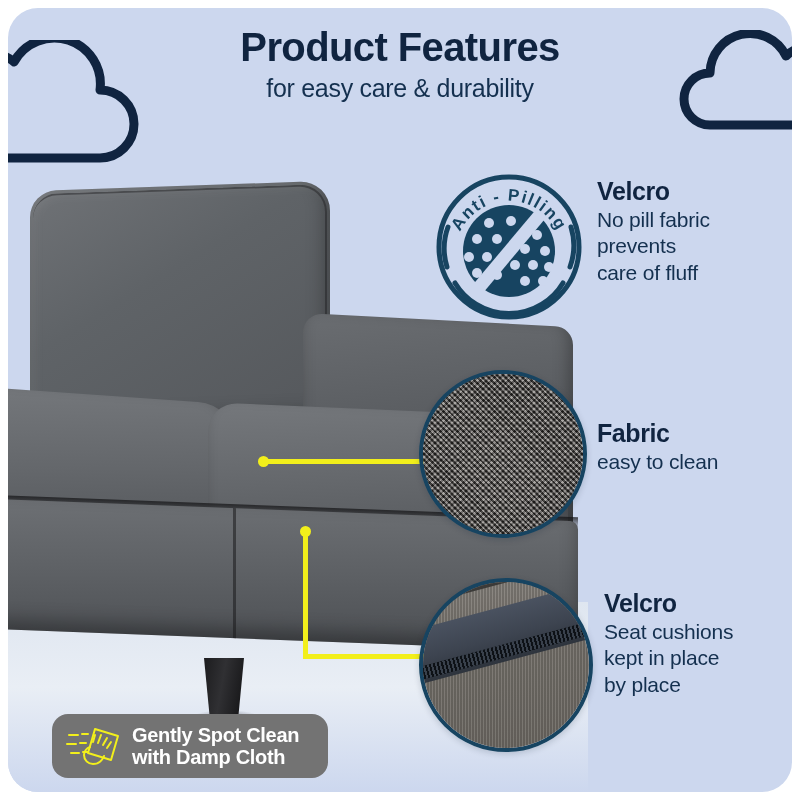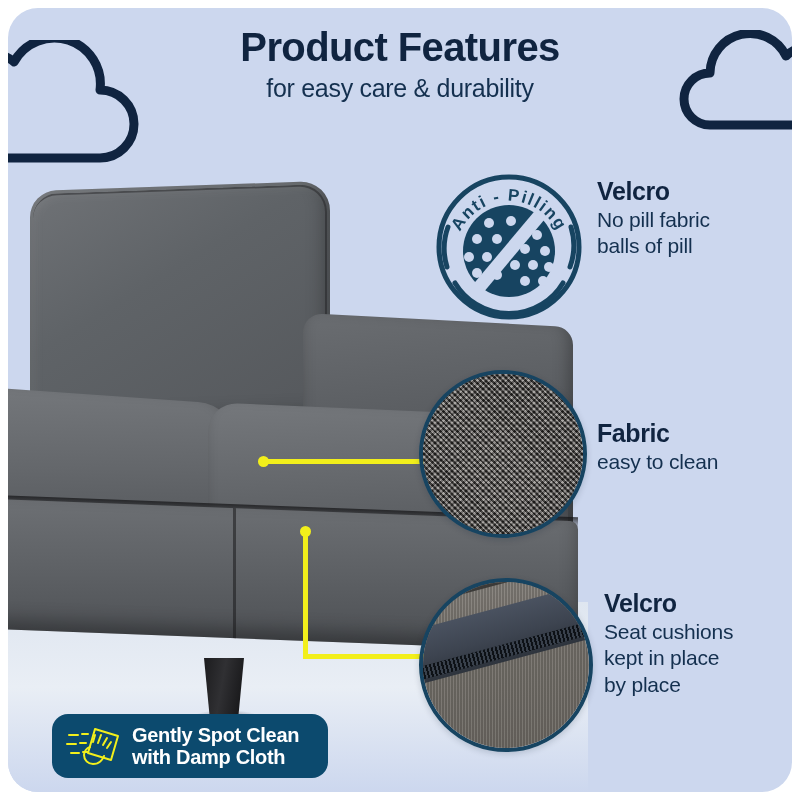--- a/index.html
+++ b/index.html
@@ -262,21 +262,21 @@
     letter-spacing: -0.2px;
   }
 
   
   .clean-badge {
     position: absolute;
     left: 44px;
     bottom: 14px;
     width: 276px;
     height: 64px;
-    background: #0c4a6e;
+    background: #737373;
     border-radius: 16px;
     display: flex;
     align-items: center;
     gap: 10px;
     padding: 0 14px;
     box-sizing: border-box;
     z-index: 14;
   }
   .clean-badge .txt {
     color: #ffffff;
@@ -361,21 +361,22 @@
 
         <text font-family="Liberation Sans, sans-serif" font-size="17" font-weight="bold" fill="#174461" letter-spacing="1.6">
           <textPath href="#arcpath" startOffset="50%" text-anchor="middle">Anti - Pilling</textPath>
         </text>
       </svg>
     </div>
 
     <div class="feat" style="left:589px; top:170px; width:185px;">
       <h3>Velcro</h3>
       <p>No pill fabric</p>
-      <p>balls of pill</p>
+      <p>prevents</p>
+      <p>care of fluff</p>
     </div>
 
     <div class="callout-circle" style="left:411px; top:362px; width:160px; height:160px;">
       <div class="weave"></div>
     </div>
 
     <div class="feat" style="left:589px; top:412px; width:190px;">
       <h3>Fabric</h3>
       <p>easy to clean</p>
     </div>

